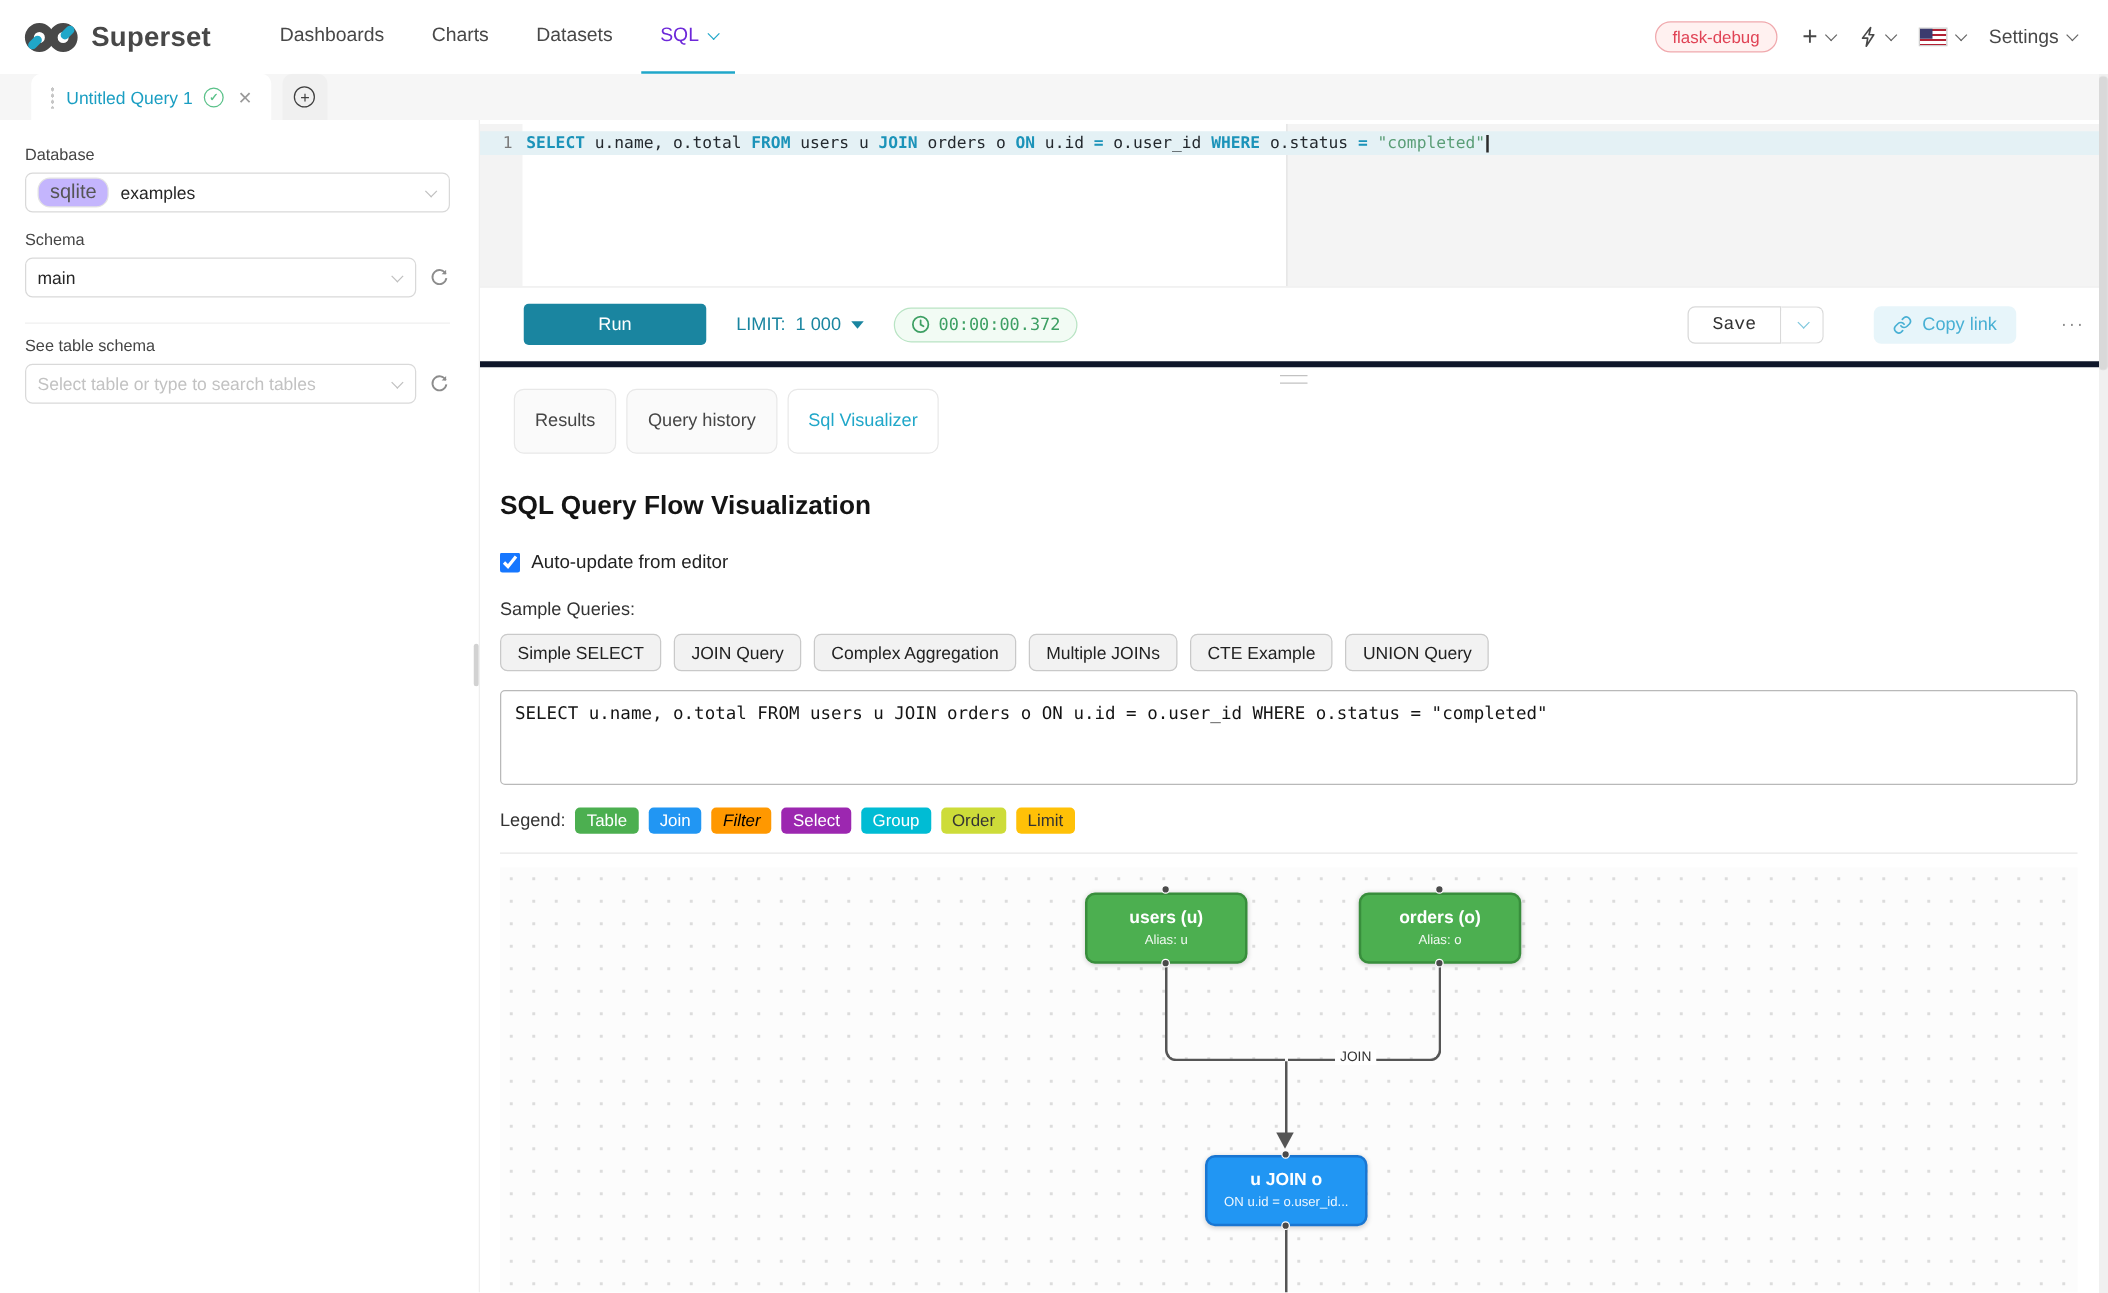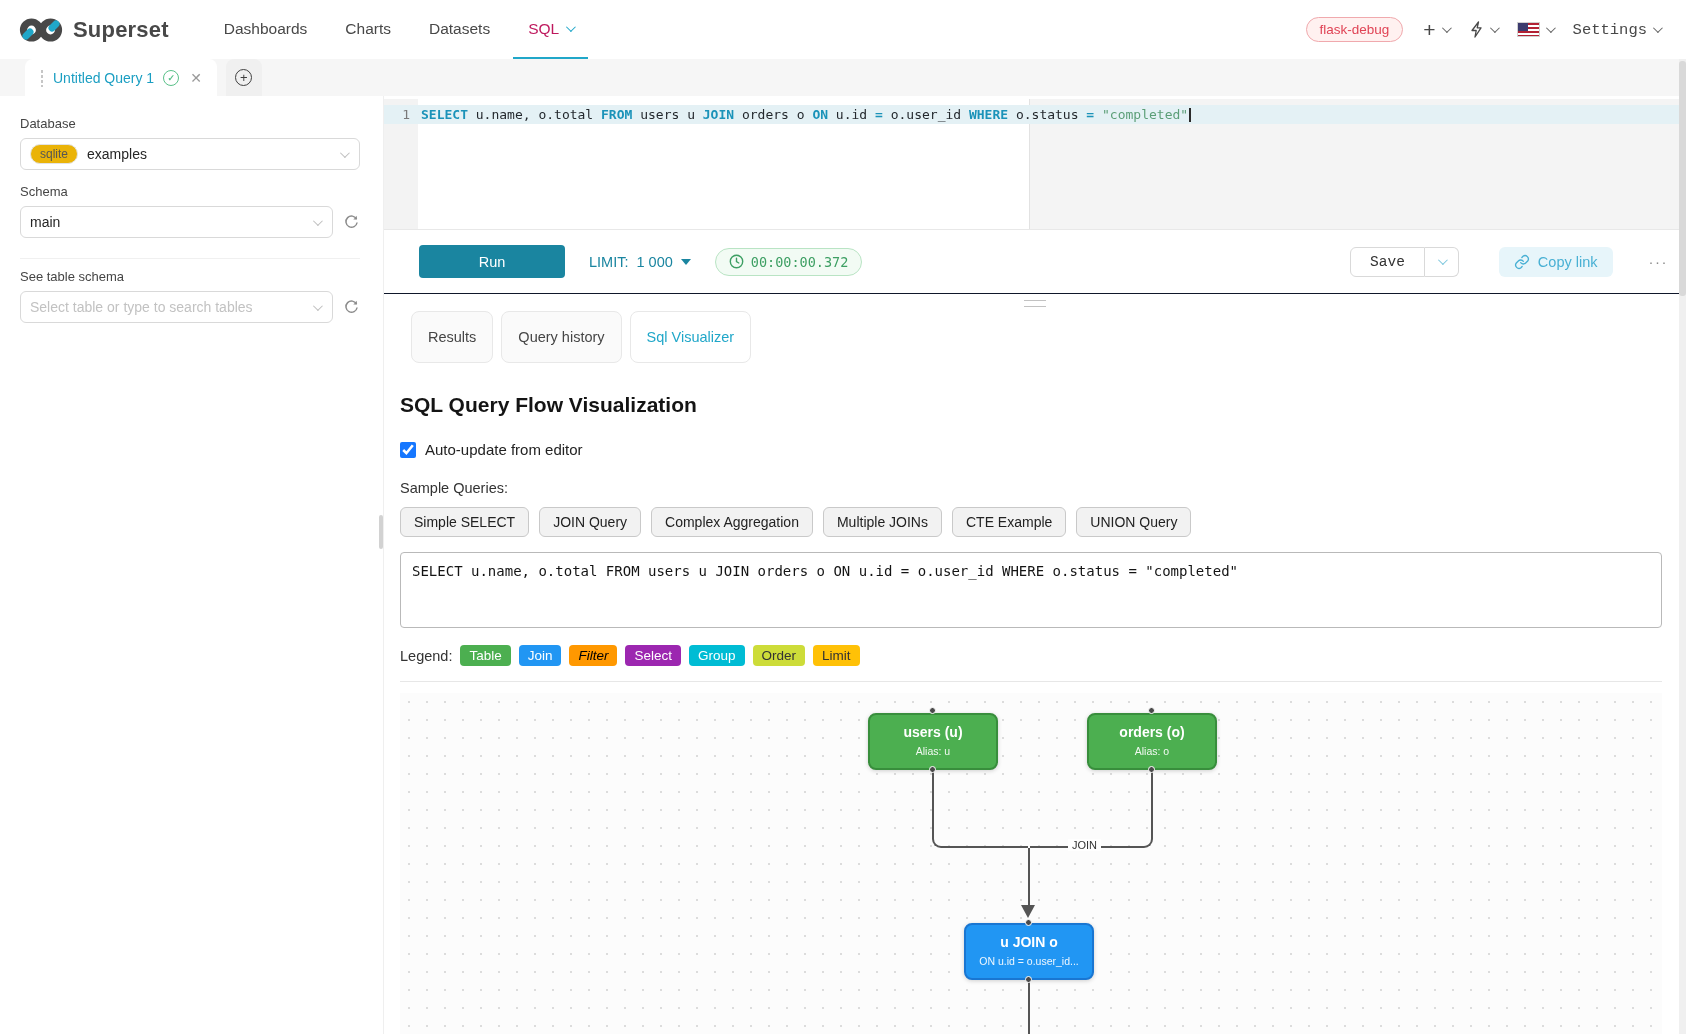--- a/index.html
+++ b/index.html
@@ -7,34 +7,34 @@
     font-family:"Liberation Sans", sans-serif; color:#333; }
 
   
   .navbar { height:59px; display:flex; align-items:center; padding:0 26px 0 18px;
     background:#fff; position:relative; z-index:5; }
   .brand { display:flex; align-items:center; gap:9px; margin-right:40px; }
   .brand-name { font-size:22px; font-weight:bold; color:#484848; letter-spacing:.2px; }
   .nav-items { display:flex; align-items:stretch; height:59px; gap:8px; }
   .nav-item { display:flex; align-items:center; gap:7px; padding:0 15px; font-size:15.5px;
     color:#484848; cursor:pointer; border-bottom:2px solid transparent; }
-  .nav-item.active { color:#be185d; border-bottom-color:#20a7c9; }
+  .nav-item.active { color:#6d28d9; border-bottom-color:#20a7c9; }
   .nav-right { margin-left:auto; display:flex; align-items:center; gap:20px; }
   .env-badge { padding:4px 13px; border:1px solid #f0a9ad; background:#fff1f0; color:#e04355;
     border-radius:14px; font-size:13.5px; }
   .icon-group { display:flex; align-items:center; gap:6px; cursor:pointer; }
   .plus-glyph { font-size:21px; color:#484848; line-height:1; }
   .chev { width:7px; height:7px; border-right:1.6px solid #9a9a9a; border-bottom:1.6px solid #9a9a9a;
     transform:rotate(45deg) translateY(-2px); display:inline-block; }
   .chev.teal { border-color:#20a7c9; }
   .chev.dark { border-color:#666; }
   .flag { width:23px; height:15px; position:relative; border:1px solid #d0d0d0;
     background:repeating-linear-gradient(#b22234 0 2px,#fff 2px 4px); }
   .flag::after { content:""; position:absolute; left:0; top:0; width:10px; height:8px; background:#3c3b6e; }
-  .settings-label { font-size:15.5px; color:#484848;font-family:Liberation Mono, monospace; }
+  .settings-label { font-size:15.5px; color:#484848; }
 
   
   .tabstrip { height:37px; background:#f6f6f6; display:flex; align-items:flex-end; padding-left:25px; }
   .query-tab { height:37px; background:#fff; border-radius:8px 8px 0 0; display:flex;
     align-items:center; gap:9px; padding:0 15px; }
   .drag-dots { width:4px; height:18px;
     background-image:radial-gradient(#c6c6c6 1.2px, transparent 1.3px);
     background-size:4px 5px; }
   .query-tab-title { font-size:14px; color:#1a9ec2; }
   .check-circle { width:16px; height:16px; border:1.5px solid #5ac189; border-radius:50%;
@@ -53,22 +53,22 @@
     background:#d2d2d2; border-radius:2px; }
   .work-pane { flex:1; border-left:1px solid #efefef; display:flex; flex-direction:column;
     position:relative; }
 
   
   .sb-label { font-size:13px; color:#454545; margin:7px 0 7px; }
   .select-row { display:flex; align-items:center; gap:10px; }
   .select { flex:1; height:32px; border:1px solid #d9d9d9; border-radius:6px; display:flex;
     align-items:center; gap:9px; padding:0 28px 0 9px; position:relative; background:#fff; cursor:pointer; }
   .select .chev { position:absolute; right:12px; border-color:#bfbfbf; }
-  .engine-pill { border:1px solid #e3e3e3; background:#eab308; border-radius:10px;
-    font-size:12px; color:#555; padding:2px 9px; }
+  .engine-pill { border:1px solid #e3e3e3; background:#c4b5fd; border-radius:10px;
+    font-size:16px; color:#555; padding:2px 9px; }
   .sel-value { font-size:14px; color:#262626; }
   .placeholder { font-size:14px; color:#c2c2c2; white-space:nowrap; overflow:hidden; }
   .sb-divider { height:1px; background:#f0f0f0; margin:20px 0 10px; }
   .mt14 { margin-top:14px; }
 
   
   .editor { margin-top:3px; height:130px; position:relative; background:#fff;
     font-family:"DejaVu Sans Mono", monospace; font-size:13px; overflow:hidden; }
   .gutter { position:absolute; left:0; top:0; bottom:0; width:34px; background:#f3f3f3; z-index:1; }
   .right-shade { position:absolute; left:645px; right:0; top:0; bottom:0; background:#f4f4f4; z-index:0; }
@@ -79,21 +79,21 @@
   .code-line { position:absolute; left:37px; top:6px; height:19px; line-height:19px;
     white-space:pre; z-index:4; }
   .tok-kw { color:#1b93b9; font-weight:bold; }
   .tok-op { color:#1b93b9; font-weight:bold; }
   .tok-pl { color:#24292e; }
   .tok-str { color:#5b9e77; }
   .cursor { display:inline-block; width:2px; height:14px; background:#2b2b2b;
     vertical-align:text-bottom; margin-left:1px; }
 
   
-  .toolbar { height:65px; border-top:1px solid #e8e8e8; border-bottom:1px solid #0f172a;
+  .toolbar { height:65px; border-top:1px solid #e8e8e8; border-bottom:5px solid #0f172a;
     display:flex; align-items:center; padding:0 18px 0 35px; gap:24px; background:#fff; }
   .run-btn { width:146px; height:33px; background:#1a85a0; color:#fff; border:none;
     border-radius:4px; font-size:14.5px; font-family:inherit; cursor:pointer; }
   .limit-group { display:flex; align-items:center; gap:8px; color:#1a85a0; font-size:14.5px; cursor:pointer; }
   .limit-caret { width:0; height:0; border-left:5px solid transparent; border-right:5px solid transparent;
     border-top:6px solid #1a85a0; }
   .timer-pill { display:flex; align-items:center; gap:7px; padding:5px 13px; border:1px solid #b9e4c4;
     background:#f2fbf4; border-radius:14px; color:#3d9f63;
     font-family:"DejaVu Sans Mono", monospace; font-size:13.5px; }
   .tb-spacer { flex:1; }

